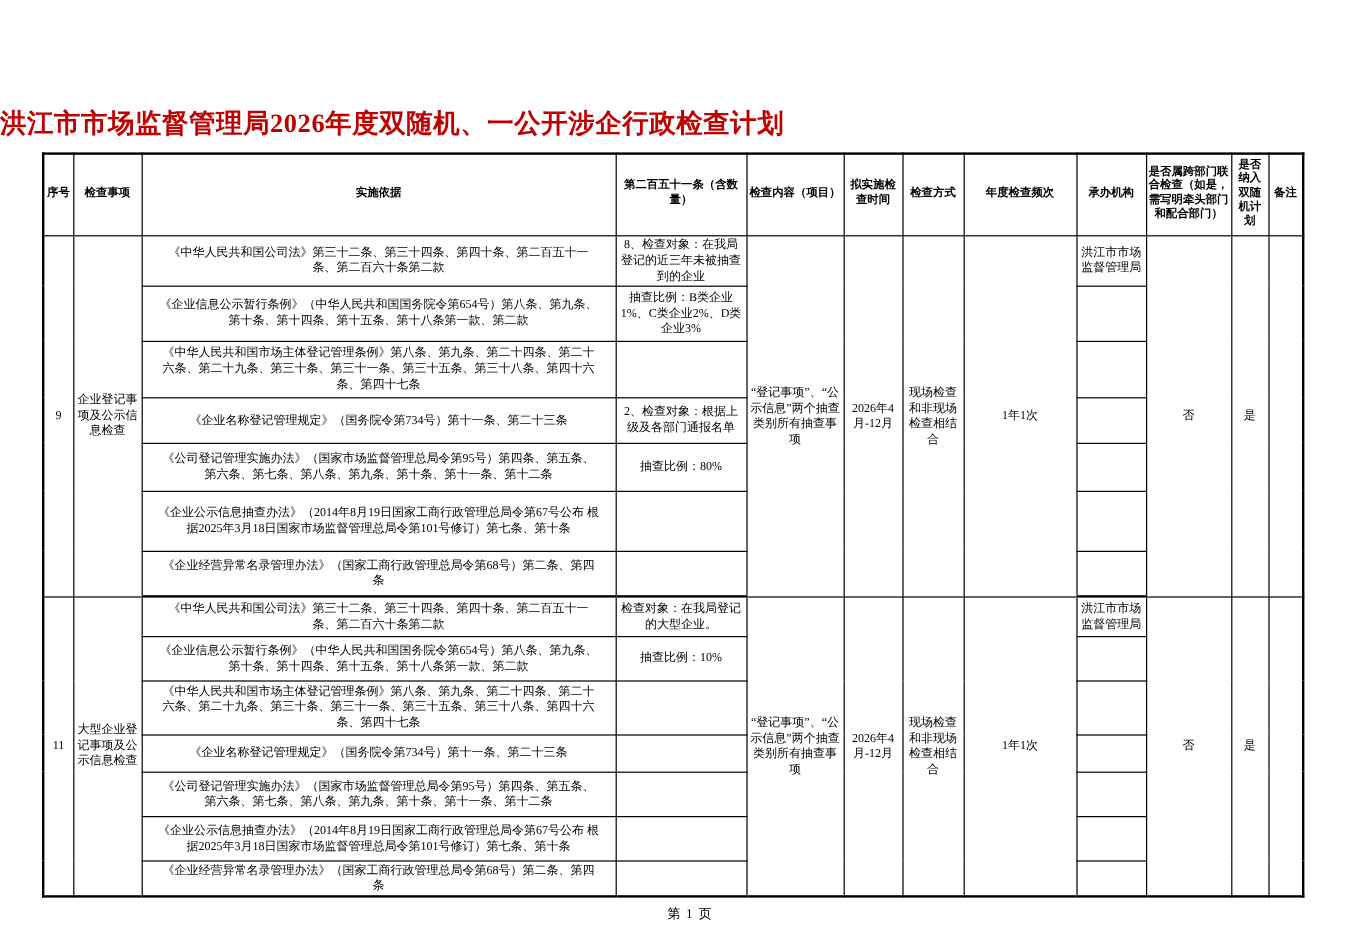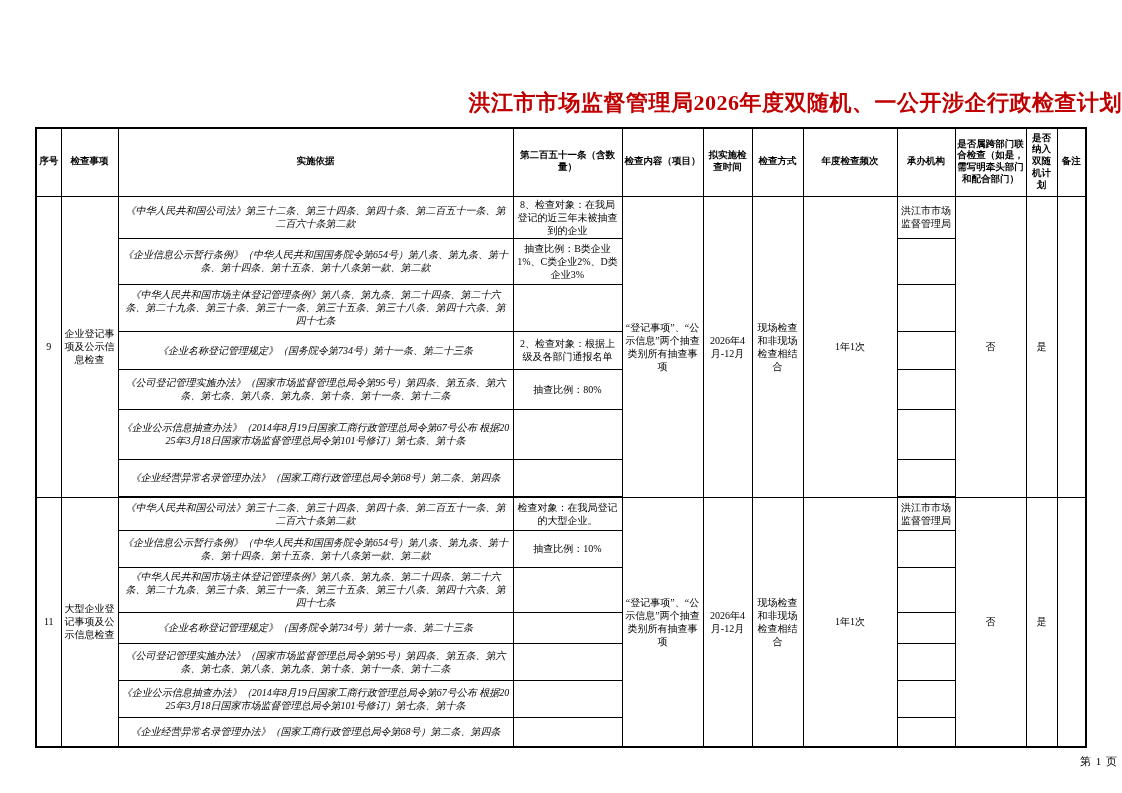--- a/index.html
+++ b/index.html
@@ -5,21 +5,21 @@
   * { margin: 0; padding: 0; box-sizing: border-box; }
   html, body { background: #ffffff; }
   body {
     width: 1122px; height: 793px;
     position: relative;
     font-family: "Liberation Serif", "DejaVu Serif", serif;
     color: #000;
   }
   .doc-title {
     padding-top: 88px;
-    text-align: right;
+    text-align: left;
     font-size: 22px;
     font-weight: bold;
     color: #c00000;
     letter-spacing: 0.5px;
   }
   table.plan {
     border-collapse: collapse;
     table-layout: fixed;
     width: 1050px;
     margin: 9px auto 0 auto;
@@ -35,26 +35,26 @@
     overflow: hidden;
     word-break: break-all;
   }
   th {
     font-weight: bold;
     font-size: 9.5px;
     line-height: 1.25;
     padding: 1px 1px;
   }
   tr.group-end > td { border-bottom: 2px solid #000; margin-left: 22px; }
-  td.basis-cell { padding: 1px 3px; font-style: italic; }
+  td.basis-cell { padding: 1px 13px; }
   .page-footer {
     position: absolute;
-    left: 0; right: 4px;
+    left: 0; right: 16px;
     bottom: 24px;
-    text-align: right;
+    text-align: center;
     font-size: 11px;
     letter-spacing: 1px;
     padding-left: 44px;
   }
 </style>
 </head>
 <body>
 
 <div class="doc-title">洪江市市场监督管理局2026年度双随机、一公开涉企行政检查计划</div>
 

